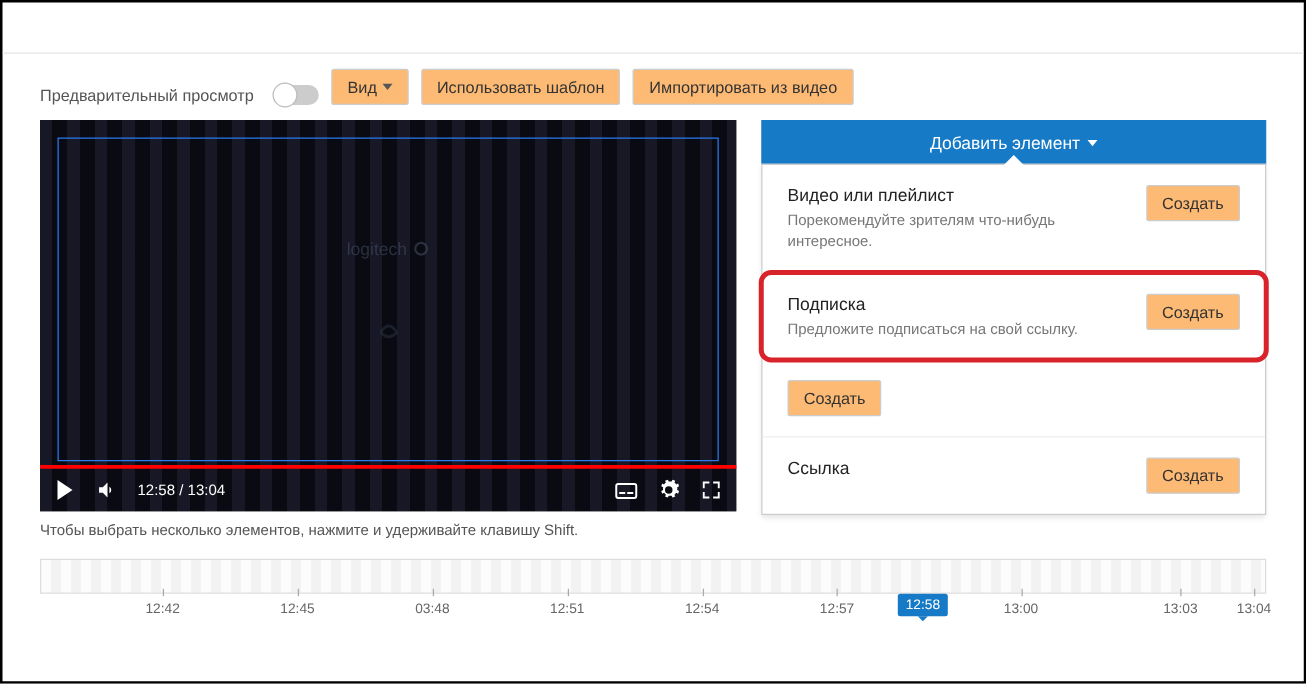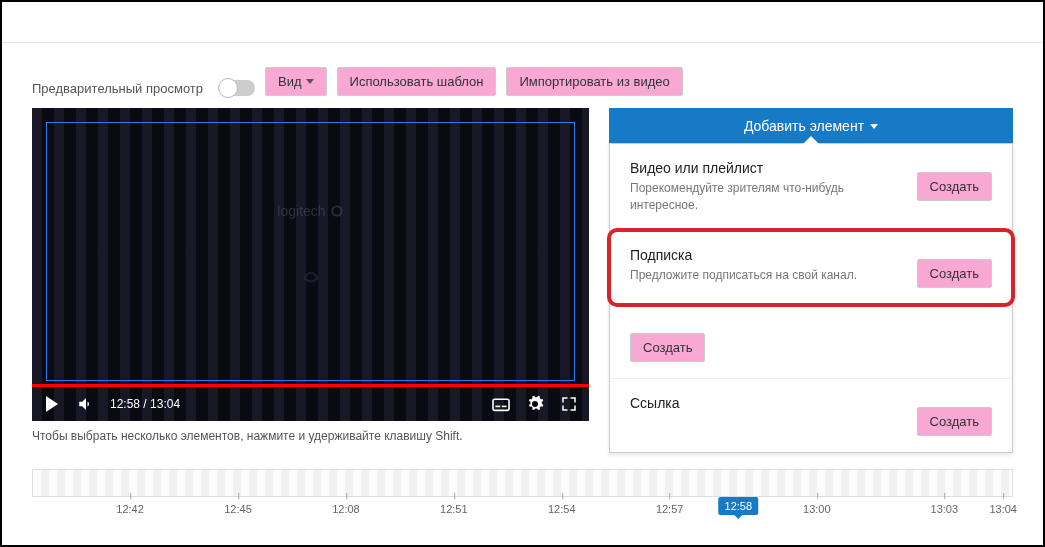--- a/index.html
+++ b/index.html
@@ -2,21 +2,21 @@
 <html><head>
 <meta charset="utf-8">
 <style>
   * { box-sizing: border-box; margin: 0; padding: 0; }
   body { font-family: Arial, sans-serif; background: #fff; color: #333; }
   .frame { border: 2px solid #000; width: 1045px; height: 547px; position: relative; background: #fff; overflow: hidden; }
   .toolbar { display: flex; align-items: flex-end; padding: 12px 30px; gap: 10px; border-top: 1px solid #e5e5e5; margin-top: 40px; }
   .preview-label { font-size: 13px; color: #555; margin-right: 6px; }
   .toggle { width: 36px; height: 16px; background: #ccc; border-radius: 10px; position: relative; cursor: pointer; }
   .toggle::after { content: ""; width: 18px; height: 18px; background: #fff; border: 1px solid #bbb; border-radius: 50%; position: absolute; top: -2px; left: -1px; }
-  .btn { background: #f9a8d4; border: 1px solid #ccc; padding: 6px 12px; font-size: 13px; color: #333; cursor: pointer; border-radius: 2px; display: inline-flex; align-items: center; gap: 4px; margin-top: 12px; }
+  .btn { background: #fdba74; border: 1px solid #ccc; padding: 6px 12px; font-size: 13px; color: #333; cursor: pointer; border-radius: 2px; display: inline-flex; align-items: center; gap: 4px; }
   .caret-down { width: 0; height: 0; border-left: 4px solid transparent; border-right: 4px solid transparent; border-top: 5px solid #555; }
   .main { display: flex; padding: 0 30px; gap: 20px; }
   .video-col { flex: 0 0 557px; }
   .video-player { width: 557px; height: 313px; background: #000; position: relative; text-align: center; }
   .safe-zone { position: absolute; top: 14px; left: 14px; right: 14px; bottom: 40px; border: 1px solid #2a7af0; }
   .stripes { position: absolute; inset: 0; background: repeating-linear-gradient(90deg, #1a1a2a 0 10px, #0b0b14 10px 22px); opacity: 0.9; }
   .logo-ghost { position: absolute; color: #4a5568; font-size: 14px; opacity: 0.5; top: 95px; left: 50%; transform: translateX(-50%); display: flex; align-items: center; gap: 4px; }
   .logo-ghost2 { position: absolute; color: #3a4858; opacity: 0.35; top: 155px; left: 50%; transform: translateX(-50%); font-size: 22px; }
   .progress { position: absolute; bottom: 34px; left: 0; right: 0; height: 3px; background: #ff0000; }
   .controls { position: absolute; bottom: 0; left: 0; right: 0; height: 34px; display: flex; align-items: center; padding: 0 10px; color: #fff; font-size: 12px; gap: 14px; }
@@ -121,21 +121,21 @@
           <div class="opt-text">
             <div class="opt-title">Видео или плейлист</div>
             <div class="opt-desc">Порекомендуйте зрителям что-нибудь интересное.</div>
           </div>
           <button class="btn">Создать</button>
         </div>
         <div class="opt highlight">
           <div class="hl-ring"></div>
           <div class="opt-text">
             <div class="opt-title">Подписка</div>
-            <div class="opt-desc">Предложите подписаться на свой канал.</div>
+            <div class="opt-desc">Предложите подписаться на свой ссылку.</div>
           </div>
           <button class="btn">Создать</button>
         </div>
         <div class="opt">
           <button class="btn">Создать</button>
         </div>
         <div class="opt">
           <div class="opt-text">
             <div class="opt-title">Ссылка</div>
           </div>
@@ -143,21 +143,21 @@
         </div>
       </div>
     </div>
   </div>
 
   <div class="timeline-wrap">
     <div class="timeline"></div>
     <div class="ruler">
       <span class="tick" style="left:10%">12:42</span>
       <span class="tick" style="left:21%">12:45</span>
-      <span class="tick" style="left:32%">12:08</span>
+      <span class="tick" style="left:32%">03:48</span>
       <span class="tick" style="left:43%">12:51</span>
       <span class="tick" style="left:54%">12:54</span>
       <span class="tick" style="left:65%">12:57</span>
       <span class="tick" style="left:80%">13:00</span>
       <span class="tick" style="left:93%">13:03</span>
       <span class="tick" style="left:99%">13:04</span>
       <div class="playhead" style="left:72%">12:58</div>
     </div>
   </div>
 

